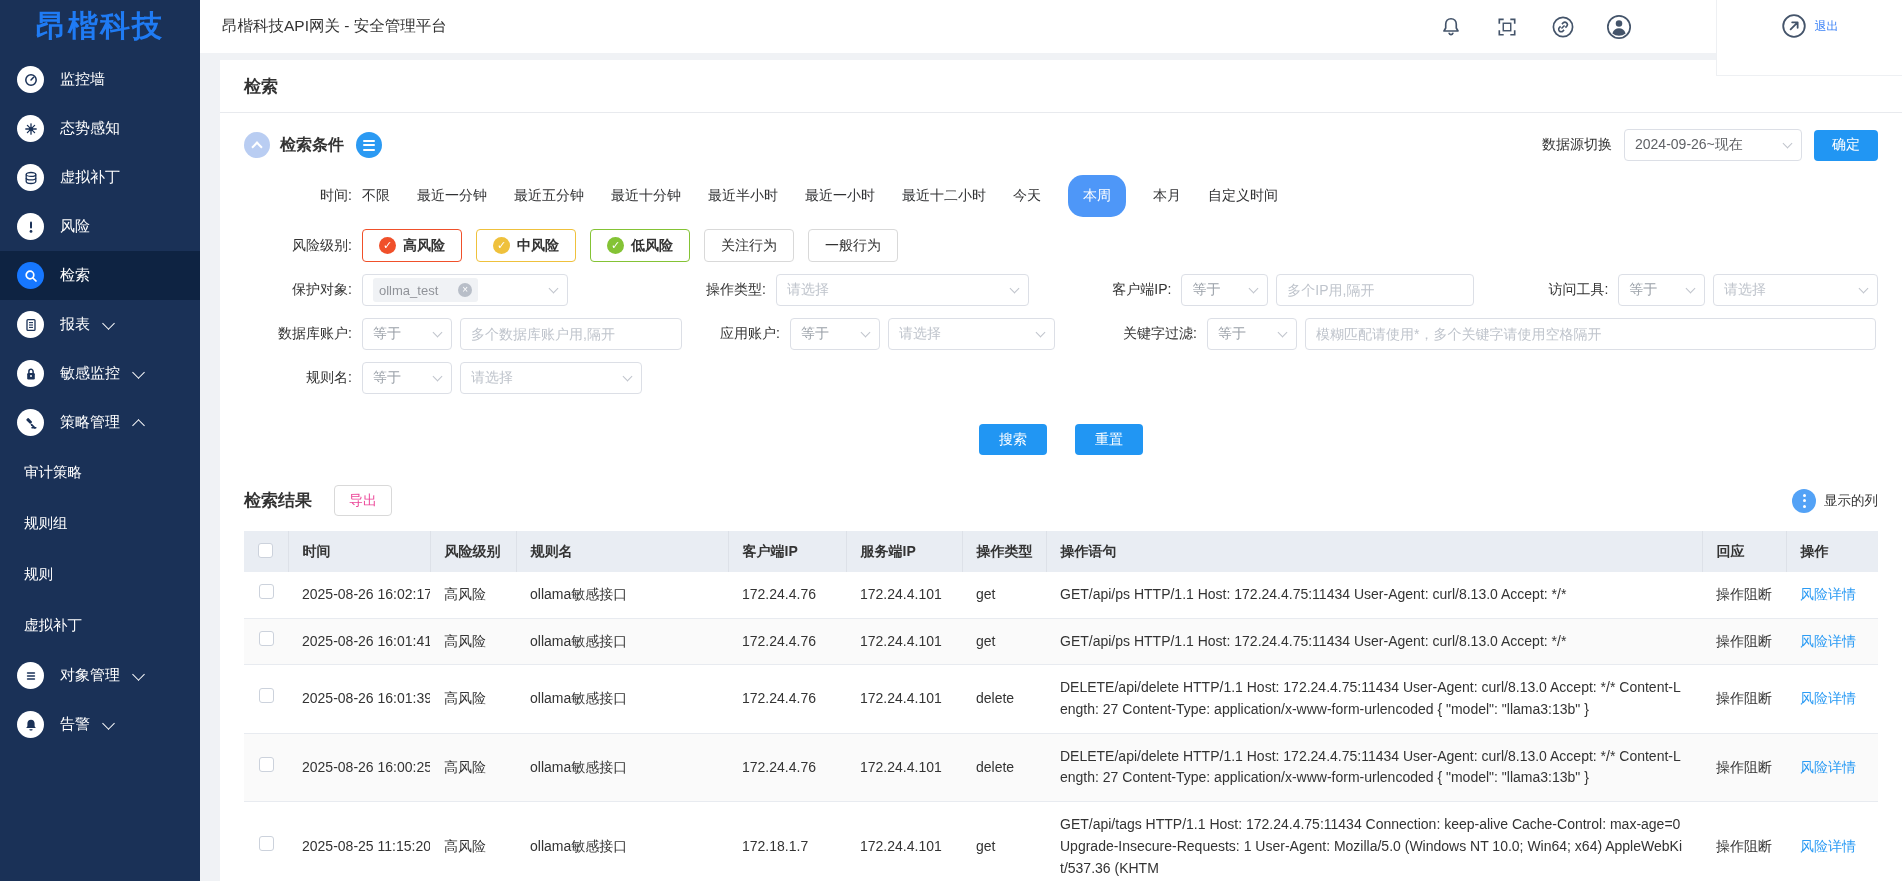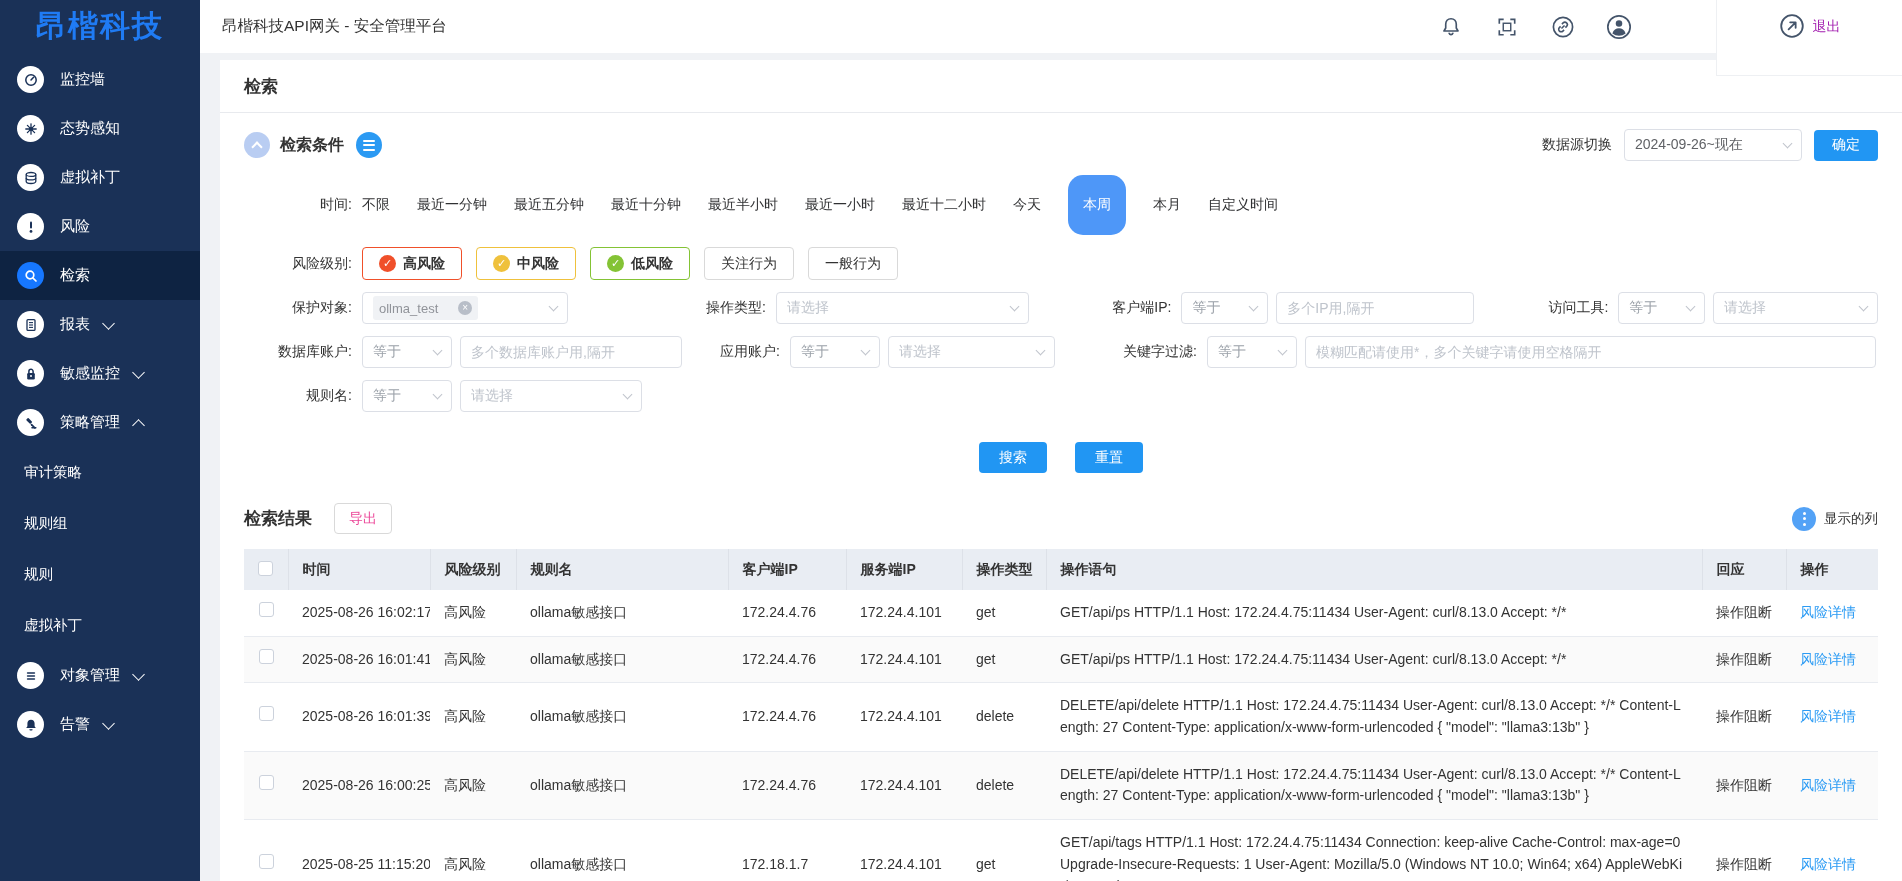--- a/index.html
+++ b/index.html
@@ -18,21 +18,21 @@
   .side-caret { width:9px; height:9px; border-right:1.6px solid #fff; border-bottom:1.6px solid #fff; margin-left:14px; margin-top:-3px; transform:rotate(45deg); }
   .side-caret.up { transform:rotate(225deg); margin-top:5px; }
   .side-subitem { height:51px; display:flex; align-items:center; padding-left:24px; color:#fff; font-size:14.5px; cursor:pointer; }
 
   
   .header { position:absolute; left:200px; top:0; right:0; height:53px; background:#fff; display:flex; align-items:center; z-index:2; }
   .header-title { margin-left:22px; font-size:15.5px; color:#333; }
   .header-icons { margin-left:auto; display:flex; align-items:center; gap:30px; margin-right:270px; color:#44546a; }
   .h-ico { width:26px; height:26px; display:flex; align-items:center; justify-content:center; cursor:pointer; }
   .exit-panel { position:absolute; top:0; right:0; width:186px; height:76px; background:#fff; border-left:1px solid #eef0f3; border-bottom:1px solid #eef0f3; display:flex; align-items:flex-start; justify-content:center; gap:8px; padding-top:13px; z-index:3; color:#44546a; }
-  .exit-panel span.txt { font-size:14px; color:#a21caf; line-height:26px; }
+  .exit-panel span.txt { font-size:12px; color:#3b82f6; line-height:26px; }
 
   
   .content { position:absolute; left:200px; top:53px; right:0; bottom:0; background:#f0f2f5; }
   .card { position:absolute; left:20px; top:7px; right:0; bottom:0; background:#fff; overflow:hidden; }
   .page-title { height:53px; line-height:53px; padding-left:24px; font-size:17px; font-weight:bold; color:#333; border-bottom:1px solid #e8eaee; }
 
   
   .cond { padding:16px 24px 0 24px; }
   .cond-head { display:flex; align-items:center; }
   .collapse-circle { width:26px; height:26px; border-radius:50%; background:#b9cdf2; display:flex; align-items:center; justify-content:center; cursor:pointer; }
@@ -47,21 +47,21 @@
   .select-box .ph { color:#bfc4cc; }
   .caret { width:7px; height:7px; border-right:1.4px solid #c0c4cc; border-bottom:1.4px solid #c0c4cc; transform:rotate(45deg); margin-left:auto; margin-top:-4px; }
   .btn-primary { height:31px; padding:0 18px; background:#2196f3; color:#fff; border:none; border-radius:4px; font-size:14px; cursor:pointer; font-family:inherit; }
 
   .form-row { display:flex; align-items:center; margin-top:12px; }
   .f-label { text-align:right; padding-right:10px; color:#333; font-size:14px; flex:0 0 auto; }
   .w-label1 { width:118px; } .w-label2 { width:108px; } .w-label3 { width:100px; } .w-label4 { width:96px; }
 
   .time-opts { display:flex; align-items:center; gap:27px; }
   .time-opt { font-size:14px; color:#303133; cursor:pointer; white-space:nowrap; }
-  .time-opt.selected { background:#4e97f8; color:#fff; padding:21px 15px; border-radius:15px; }
+  .time-opt.selected { background:#4e97f8; color:#fff; padding:12px 15px; border-radius:15px; }
 
   .risk-btns { display:flex; align-items:center; gap:14px; }
   .risk-btn { height:33px; display:flex; align-items:center; gap:7px; padding:0 16px; background:#fff; border:1px solid #d9d9d9; border-radius:4px; font-size:14px; color:#333; cursor:pointer; font-family:inherit; }
   .risk-btn.colored { font-weight:bold; }
   .risk-check { width:17px; height:17px; border-radius:50%; color:#fff; font-size:11px; font-weight:bold; display:flex; align-items:center; justify-content:center; }
 
   .ctrl-select { width:215px; }
   .op-select { width:90px; margin-right:8px; }
   .op-select .val { color:#9aa0a8; }
   .txt-input { height:32px; border:1px solid #dcdfe6; border-radius:4px; padding:0 10px; font-size:14px; color:#606266; font-family:Liberation Sans, sans-serif; }

